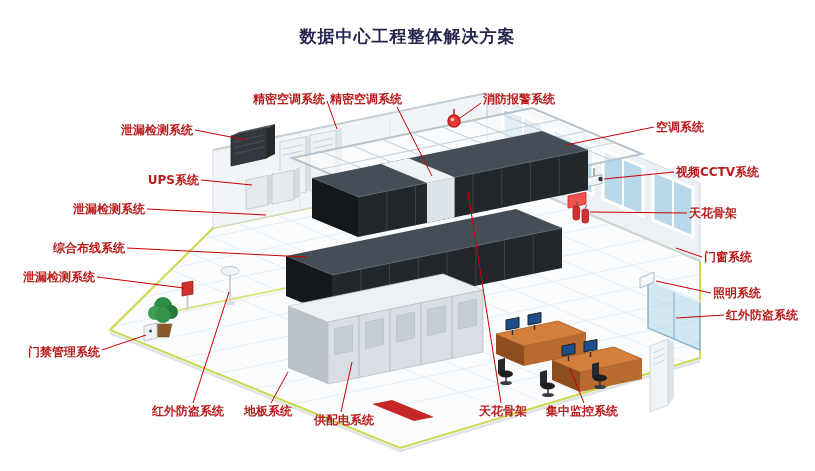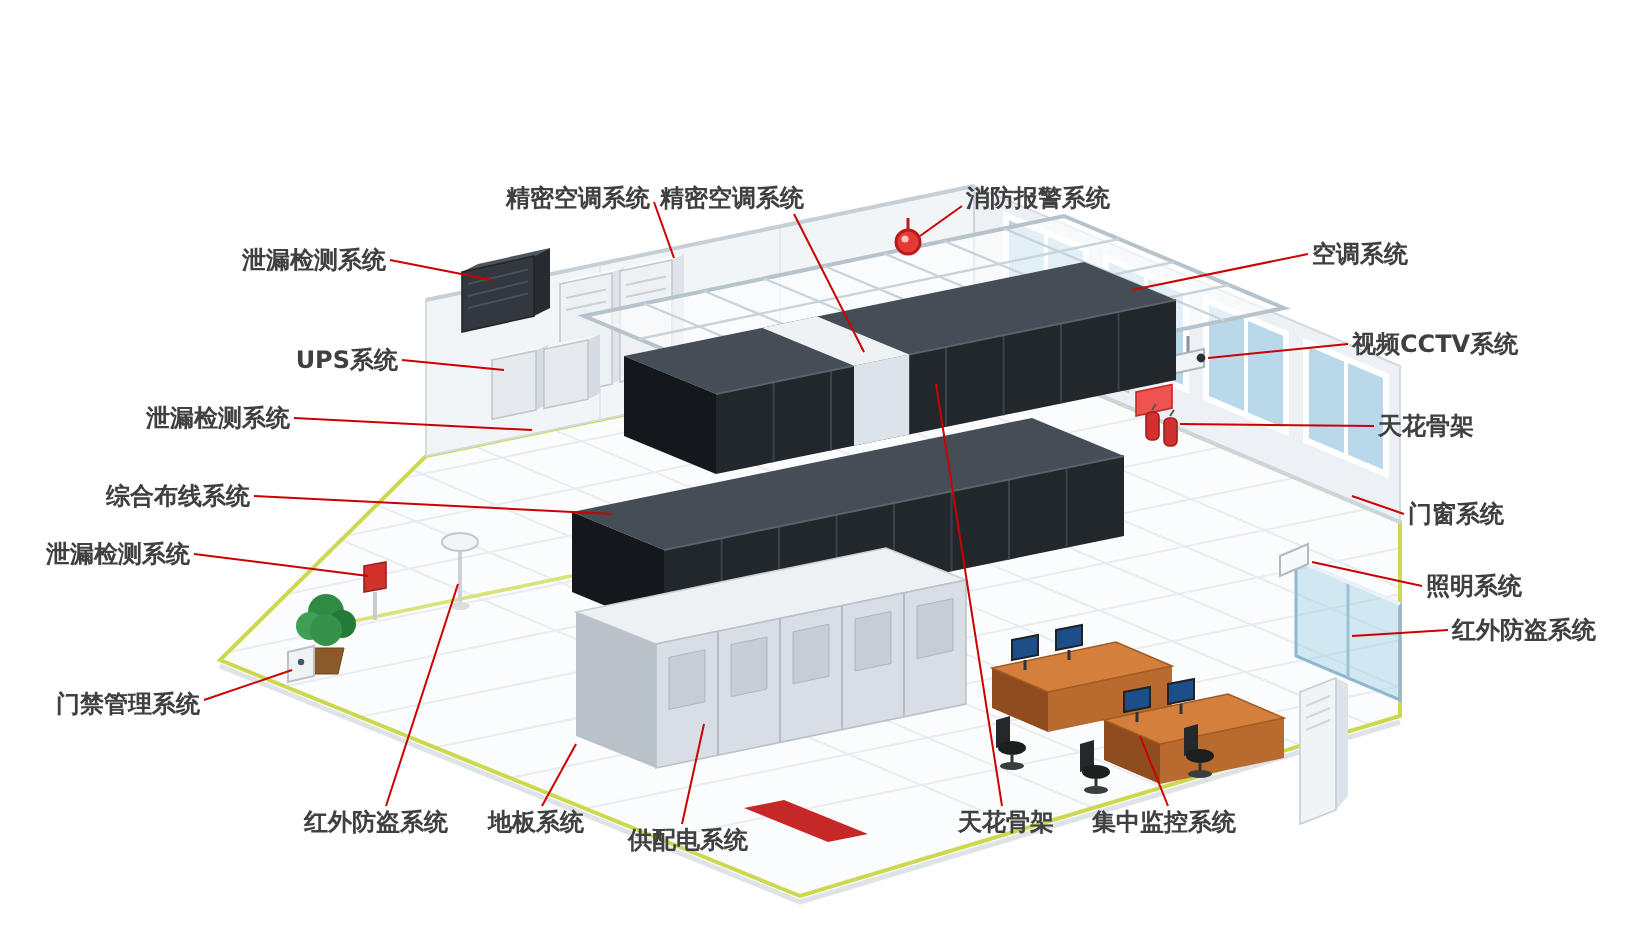--- a/index.html
+++ b/index.html
@@ -1,20 +1,20 @@
 <!DOCTYPE html>
 <html><head>
 <meta charset="utf-8">
 <style>
   html,body{margin:0;padding:0;background:#ffffff;}
   .stage{position:relative;width:815px;height:471px;background:#ffffff;overflow:hidden;
          font-family:"DejaVu Sans","Liberation Sans",sans-serif;}
   .title{position:absolute;top:25px;left:0;right:0;text-align:center;
          font-size:17px;font-weight:bold;color:#26264f;letter-spacing:1px;}
-  .lbl{position:absolute;font-size:12px;font-weight:bold;color:#404040;
+  .lbl{position:absolute;font-size:12px;font-weight:bold;color:#b91c1c;
        white-space:nowrap;line-height:14px;}
   .lbl.r{text-align:right;}
   svg.scene{position:absolute;left:0;top:0;}
 </style>
 </head>
 <body>
 
 <div class="stage">
 
   <svg class="scene" width="815" height="471" viewBox="0 0 815 471">
@@ -252,20 +252,21 @@
       <line x1="711" y1="293" x2="656" y2="281"></line>
       <line x1="724" y1="315" x2="676" y2="318"></line>
       <line x1="193" y1="403" x2="229" y2="292"></line>
       <line x1="271" y1="403" x2="288" y2="372"></line>
       <line x1="341" y1="412" x2="352" y2="362"></line>
       <line x1="501" y1="403" x2="468" y2="192"></line>
       <line x1="584" y1="403" x2="570" y2="368"></line>
     </g>
   </svg>
 
+  <div class="title">数据中心工程整体解决方案</div>
 
   <div class="lbl r" style="right:490px;top:92px">精密空调系统</div>
   <div class="lbl r" style="right:622px;top:123px">泄漏检测系统</div>
   <div class="lbl r" style="right:616px;top:173px">UPS系统</div>
   <div class="lbl r" style="right:670px;top:202px">泄漏检测系统</div>
   <div class="lbl r" style="right:690px;top:241px">综合布线系统</div>
   <div class="lbl r" style="right:720px;top:270px">泄漏检测系统</div>
   <div class="lbl r" style="right:715px;top:345px">门禁管理系统</div>
   <div class="lbl" style="left:330px;top:92px">精密空调系统</div>
   <div class="lbl" style="left:483px;top:92px">消防报警系统</div>

